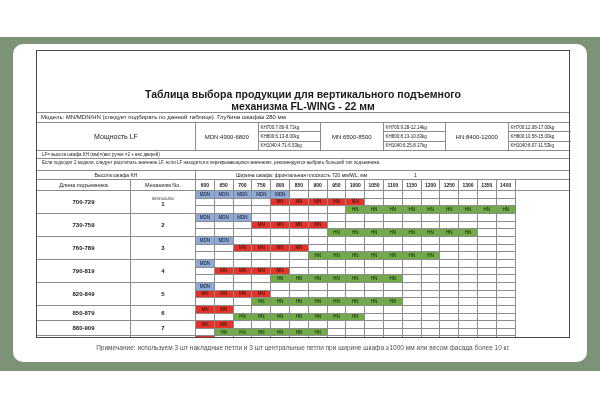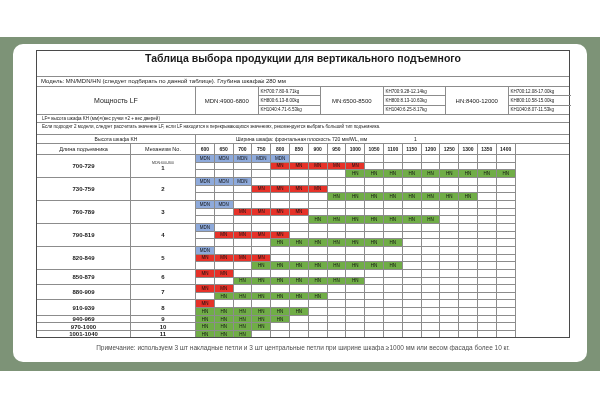--- a/index.html
+++ b/index.html
@@ -6,21 +6,21 @@
   body{font-family:"Liberation Sans", sans-serif; background:#ffffff;}
   .page{position:relative; width:600px; height:400px; background:#ffffff; overflow:hidden;}
   .green-band{position:absolute; left:0; top:37px; width:600px; height:334px; background:var(--frame,#7D9377);}
   .card{position:absolute; left:13px; top:7px; width:574px; height:318px; background:#ffffff; border-radius:10px;}
   .tbl{position:absolute; left:23px; top:6px; width:534px; height:288px; border:1px solid #4a4a4a;
        display:flex; flex-direction:column; box-sizing:border-box; color:#1a1a1a; background:#fff;}
   .tbl *, .tbl{box-sizing:border-box;}
   :root{--line:#8c8c8c; --mdn:#8EAADB; --mn:#E63229; --hn:#70AD47;}
 
   .t-title{height:26px; border-bottom:1px solid var(--line); text-align:center; font-weight:bold;
-           font-size:10.5px; line-height:12px; padding-top:1px;}
+           font-size:10.5px; line-height:12px; padding-top:1px;margin-top:36px;}
   .t-model{height:10px; border-bottom:1px solid var(--line); font-size:6px; line-height:9px; padding-left:4px;
            white-space:nowrap; overflow:hidden;}
   .t-power{height:28px; border-bottom:1px solid var(--line); display:flex;}
   .p-label{flex:0 0 159px; border-right:1px solid var(--line); display:flex; align-items:center; justify-content:center; font-size:7px;}
   .p-name{flex:0 0 62.5px; border-right:1px solid var(--line); display:flex; align-items:center; justify-content:center; font-size:6px; text-align:center;}
   .p-specs{flex:0 0 62.5px; border-right:1px solid var(--line); display:flex; flex-direction:column;}
   .p-specs:last-child{border-right:none;}
   .p-spec{flex:1; border-bottom:1px solid var(--line); font-size:4.5px; line-height:5px; display:flex; align-items:center; padding-left:2px; white-space:nowrap; overflow:hidden;}
   .p-spec:last-child{border-bottom:none;}
   .t-note1{height:8px; border-bottom:1px solid var(--line); font-size:4.5px; line-height:7px; padding-left:5px; white-space:nowrap; overflow:hidden;}
@@ -57,20 +57,21 @@
 <body>
 
 <div class="page">
   <div class="green-band">
     <div class="card">
 
       <div class="tbl">
 
         <div class="t-title">
           <div>Таблица выбора продукции для вертикального подъемного</div>
+          <div>механизма FL-WING - 22 мм</div>
         </div>
 
         <div class="t-model">Модель: MN/MDN/HN (следует подбирать по данной таблице). Глубина шкафа≥ 280 мм</div>
 
         <div class="t-power">
           <div class="p-label">Мощность LF</div>
 
         <div class="p-name">MDN:4900-6800</div>
             <div class="p-specs">
               <div class="p-spec">KH700:7.80-9.71kg</div>

